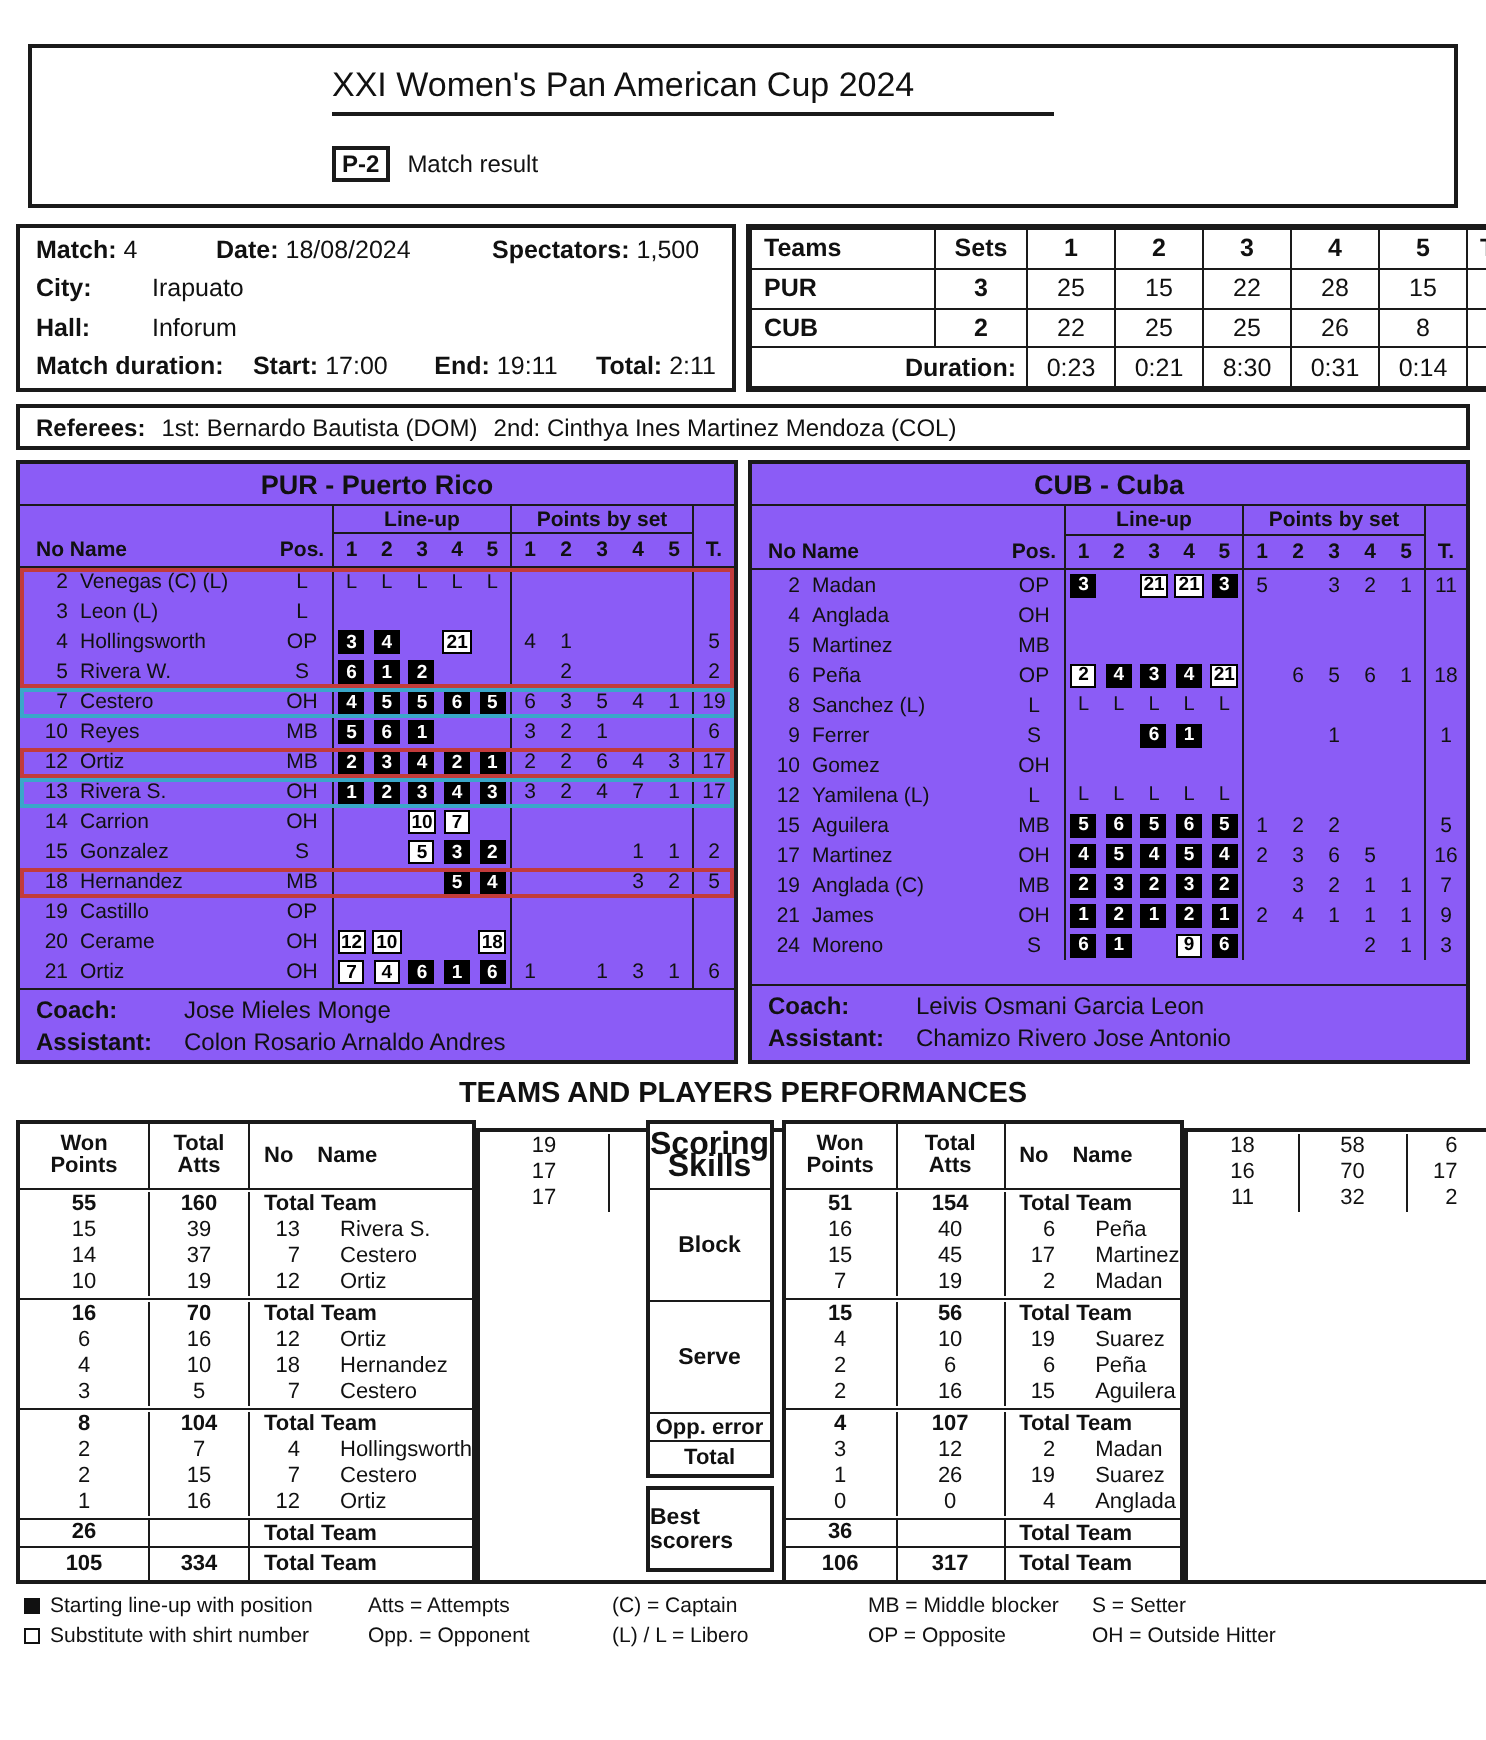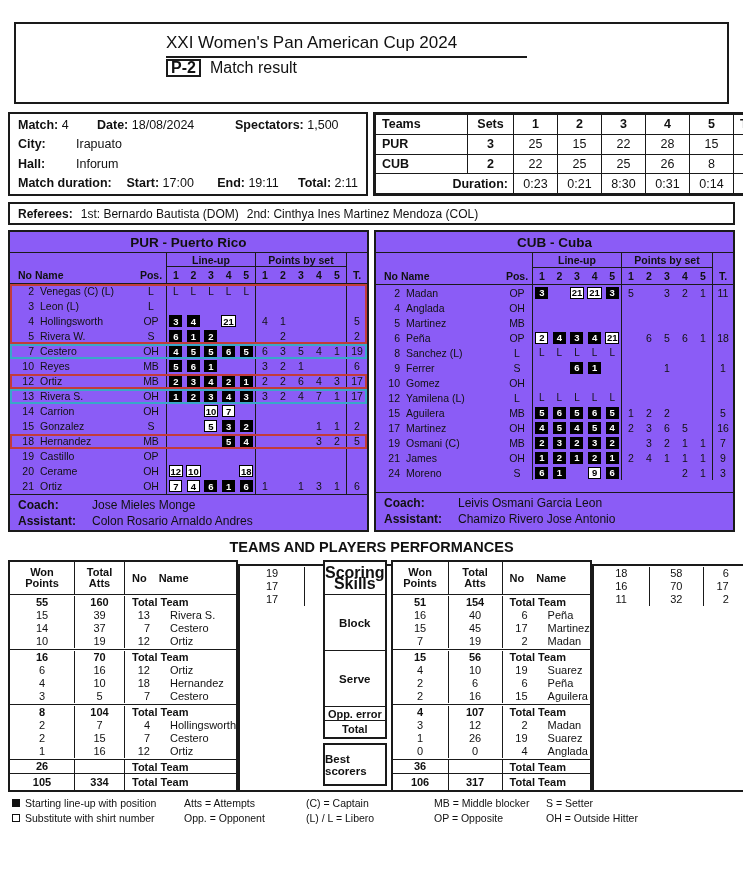--- a/index.html
+++ b/index.html
@@ -4,28 +4,28 @@
 <style>
 *{box-sizing:border-box;margin:0;padding:0}
 html,body{background:#fff}
 body{width:743px;height:870px;font-family:"Liberation Sans","DejaVu Sans",sans-serif;color:#111;font-size:11px}
 .page{width:743px;height:870px;padding:0 8px;overflow:hidden;background:#fff}
 .box{border:2px solid #1a1a1a;background:#fff}
 b{font-weight:bold}
 
 .h-box{margin:22px 6px 0;height:82px;padding:9px 0 0 150px}
 .h-title{font-size:17px;font-weight:normal;display:inline-block;border-bottom:2px solid #1a1a1a;padding:0 70px 3px 0;white-space:nowrap}
-.h-form{margin-top:1px;display:flex;align-items:center;gap:9px;font-size:16px}
+.h-form{margin-top:15px;display:flex;align-items:center;gap:9px;font-size:12px}
 .h-code{border:2px solid #1a1a1a;padding:0 3px;font-weight:bold;line-height:14px}
 .h-pool{margin-top:6px;font-size:12px}
 
 .info-row{display:flex;gap:5px;margin-top:8px}
 .mi-box{width:360px;height:84px;padding:4px 8px;font-size:12.5px;display:flex;flex-direction:column;justify-content:space-between}
 .mi-line{display:flex;white-space:nowrap}
-.mi-w1{width:79px}.mi-w2{width:138px}.mi-lbl{display:inline-block;width:58px}
+.mi-w1{width:90px}.mi-w2{width:138px}.mi-lbl{display:inline-block;width:58px}
 .mi-d1{width:110px}.mi-d2{width:92px}.mi-d3{width:82px}
 .set-box{flex:1;height:84px}
 .set-table{width:100%;height:100%;border-collapse:collapse;font-size:12.5px;table-layout:fixed}
 .set-table td{border:1.4px solid #1a1a1a;text-align:center;padding:0 2px;overflow:hidden}
 .set-table tr.hd td{font-weight:bold}
 .set-table td.l{text-align:left;padding-left:6px;font-weight:bold}
 .set-table td.r{text-align:right;padding-right:5px;font-weight:bold}
 .set-table td.bb{font-weight:bold}
 .ct{width:92px}.cs{width:46px}.cn{width:44px}.ctt{width:42px}
 
@@ -876,21 +876,21 @@
               <span class="pcell">2</span>
               <span class="pcell">3</span>
               <span class="pcell">6</span>
               <span class="pcell">5</span>
               <span class="pcell"></span>
             </div>
             <span class="c-total">16</span>
           </div>
           <div class="prow">
             <span class="c-no">19</span>
-            <span class="c-name">Osmani (C)</span>
+            <span class="c-name">Anglada (C)</span>
             <span class="c-pos">MB</span>
             <div class="c-lineup">
               <span class="lcell">
                 <span class="sq-start">2</span>
               </span>
               <span class="lcell">
                 <span class="sq-start">3</span>
               </span>
               <span class="lcell">
                 <span class="sq-start">2</span>

